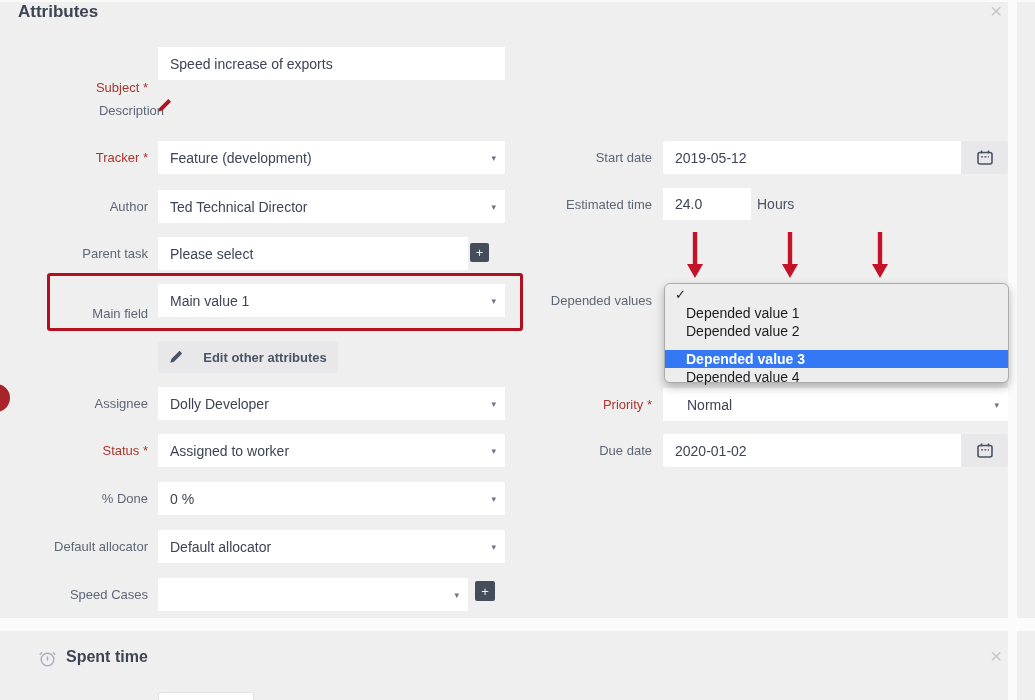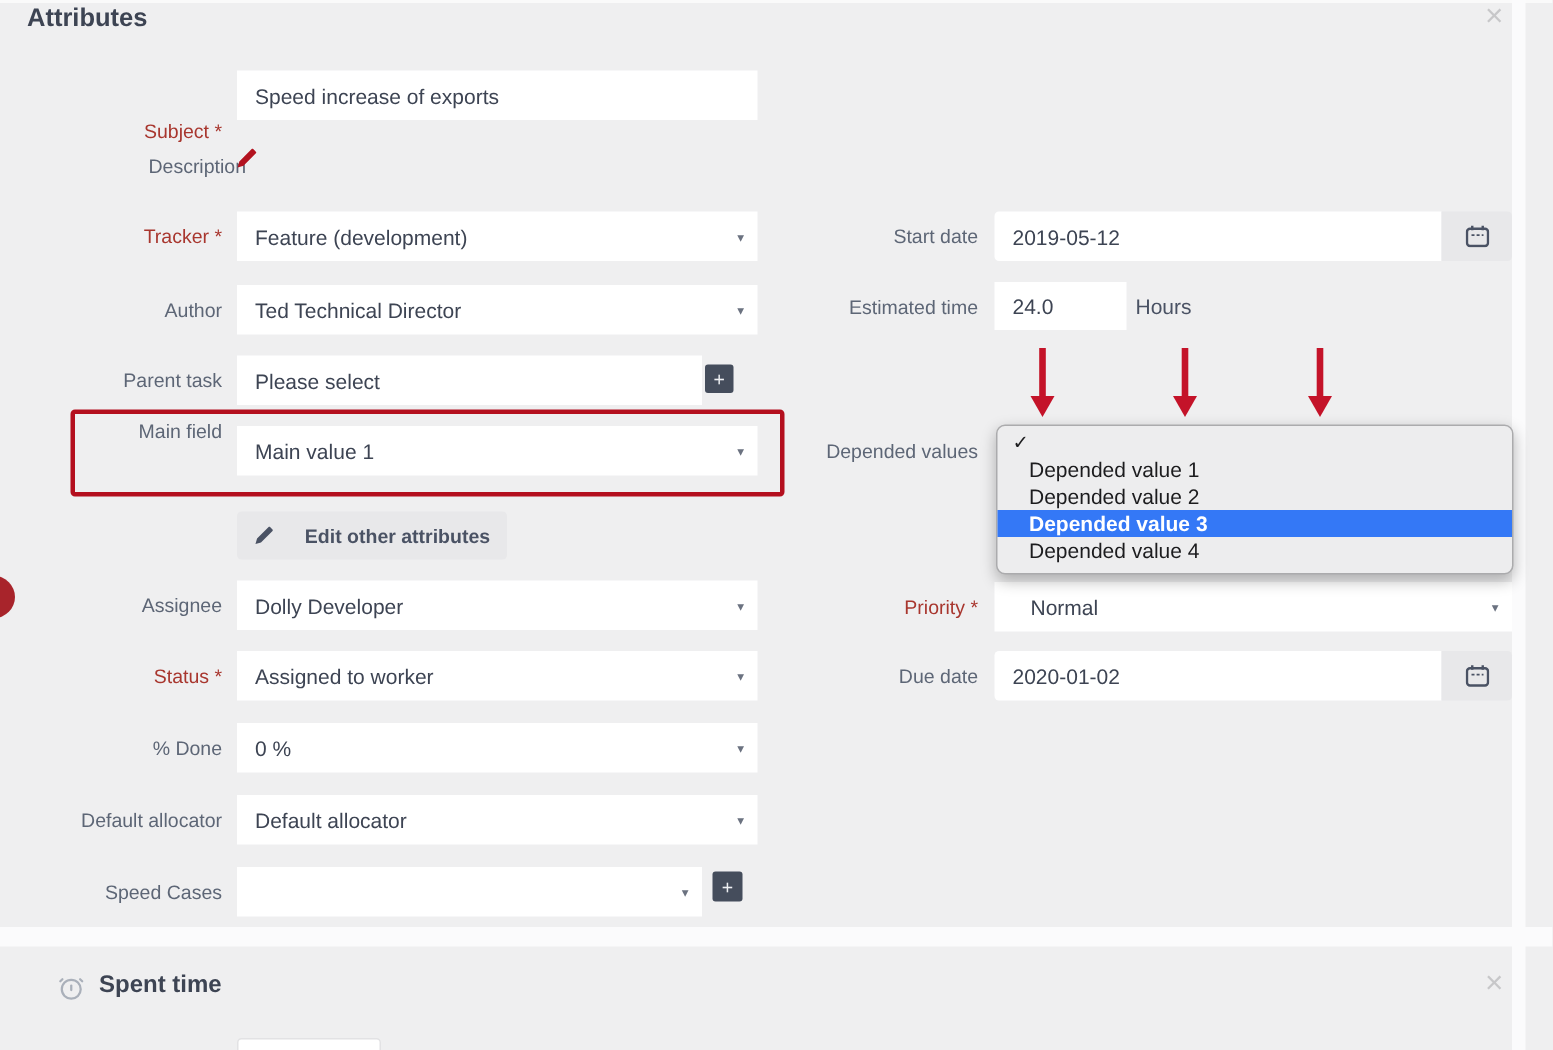--- a/index.html
+++ b/index.html
@@ -43,21 +43,21 @@
   .annot-circle { position:absolute; left:-18px; top:384px; width:28px; height:28px;
                   border-radius:50%; background:#a8242b; }
 
   .hours { position:absolute; left:757px; top:196px; font-size:14px; color:#4a5264; }
 
   .dropdown { position:absolute; left:664px; top:283px; width:345px; height:100px;
               background:#ededee; border:1px solid #ababad; border-radius:6px;
               box-shadow:0 4px 10px rgba(0,0,0,0.28); padding-top:2px; z-index:5; }
   .dd-row { height:18px; line-height:18px; font-size:14px; color:#1c1c1e; padding-left:21px; cursor:pointer; }
   .dd-row.checkrow { padding-left:10px; font-size:13px; }
-  .dd-row.hl { background:#3478f6; color:#ffffff; font-weight:bold; }
+  .dd-row.hl { background:#3478f6; color:#ffffff; font-weight:bold;margin-top:10px; }
 
   .section-gap { position:absolute; left:0; top:618px; width:1035px; height:13px; background:#fbfbfc; }
   .spent-title { position:absolute; left:66px; top:648px; font-size:16px; font-weight:bold; color:#3d4453; }
   .spent-icon { position:absolute; left:38px; top:649px; }
   .partial-input { position:absolute; left:158px; top:692px; width:96px; height:14px;
                    background:#ffffff; border:1px solid #e2e2e4; border-radius:3px 3px 0 0; }
   svg { display:block; }
 </style>
 </head>
 <body>
@@ -94,21 +94,21 @@
   </div>
 
   <div class="lbl left-col" style="top:246px;">Parent task</div>
   <div class="field" style="left:158px; top:237px; width:310px;">
     <span>Please select</span>
   </div>
   <div class="plus-btn" style="left:470px; top:243px; width:19px; height:19px;">
     <span>+</span>
   </div>
 
-  <div class="lbl left-col" style="top:280px;">Main field</div>
+  <div class="lbl left-col" style="top:306px;">Main field</div>
   <div class="field" style="left:158px; top:284px; width:347px;">
     <span>Main value 1</span>
     <span class="caret">▾</span>
   </div>
   <div class="annot-rect"></div>
 
   <div class="edit-btn">
     <span class="pencil-dark">
       <svg width="14" height="14" viewBox="0 0 16 16">
           <path d="M1.5 14.5l1.2-4.2 8.8-8.8c.3-.3.8-.3 1.1 0l1.9 1.9c.3.3.3.8 0 1.1l-8.8 8.8z" fill="currentColor"></path>

